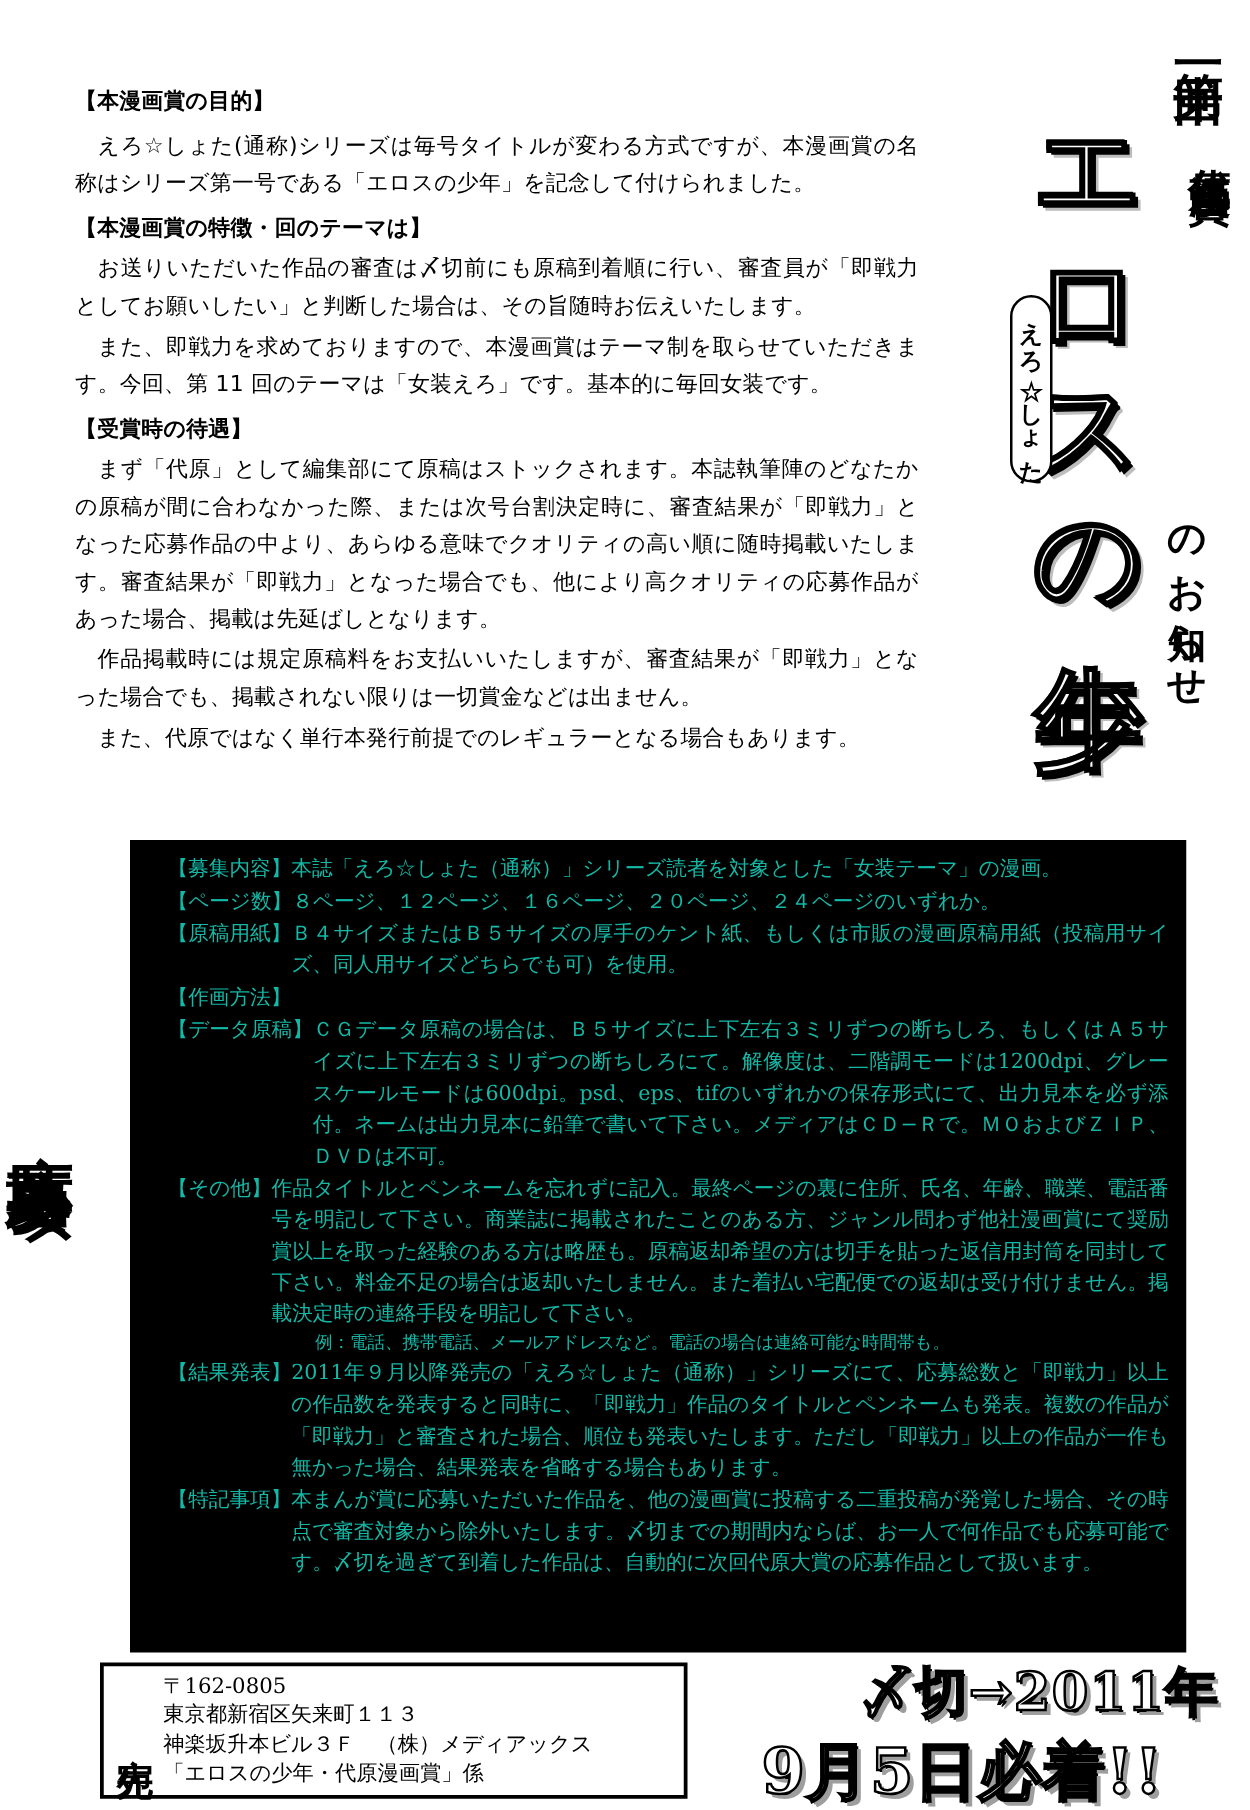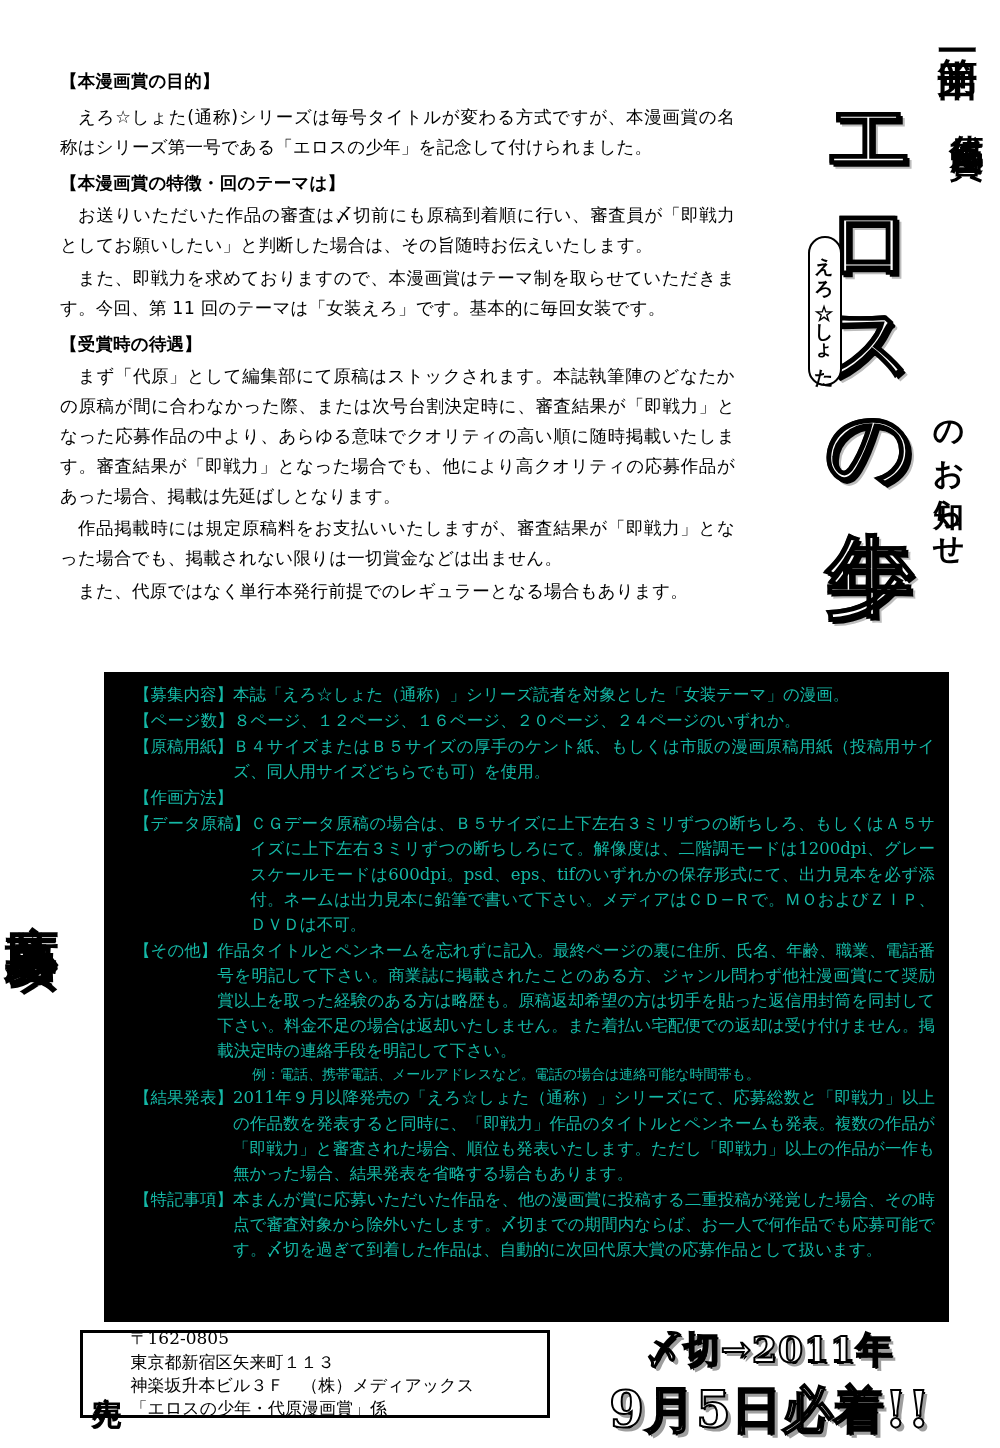--- a/index.html
+++ b/index.html
@@ -156,21 +156,21 @@
     letter-spacing: 8px;
     line-height: 1;
   }
 
   
   #address-box {
     position: absolute;
     left: 80px;
     top: 1330px;
     width: 470px;
-    height: 88px;
+    height: 109px;
     border: 3px solid #000;
     box-sizing: border-box;
     display: flex;
     align-items: center;
   }
   #address-tag {
     font-family: "DejaVu Serif", "Liberation Serif", serif;
     font-weight: bold;
     font-size: 30px;
     writing-mode: vertical-rl;
@@ -191,21 +191,21 @@
     left: 565px;
     top: 1326px;
     width: 410px;
     text-align: center;
     font-family: "DejaVu Serif", "Liberation Serif", serif;
     font-weight: bold;
     color: #fff;
     -webkit-text-stroke: 2px #000;
     text-shadow: 4px 4px 0 #9e9e9e, 2px 2px 0 #000;
   }
-  #deadline-l1 { font-size: 36px; letter-spacing: 1px; }
+  #deadline-l1 { font-size: 42px; letter-spacing: 1px; text-align: right; }
   #deadline-l2 { font-size: 50px; letter-spacing: 1px; margin-top: 2px; }
 </style>
 </head>
 <body>
 
 <div id="top-area">
 
   <div id="body-text">
 
     <div class="blk">

